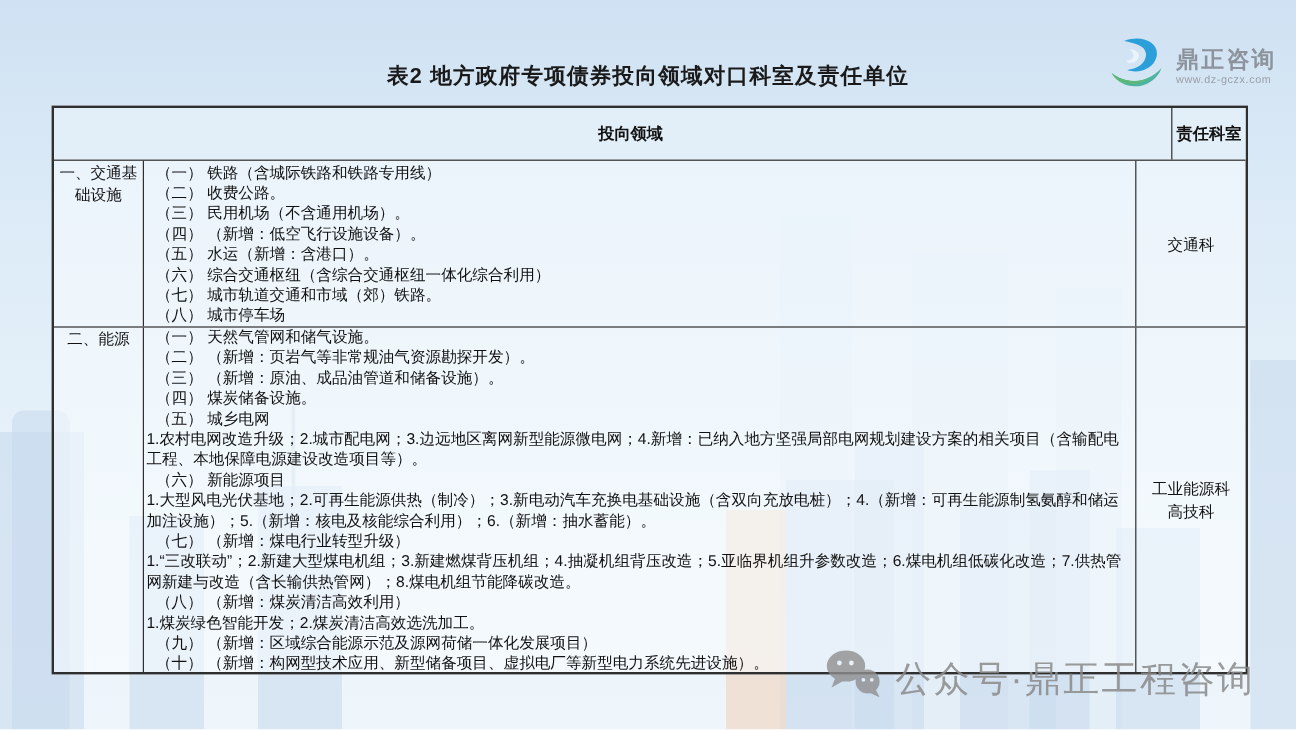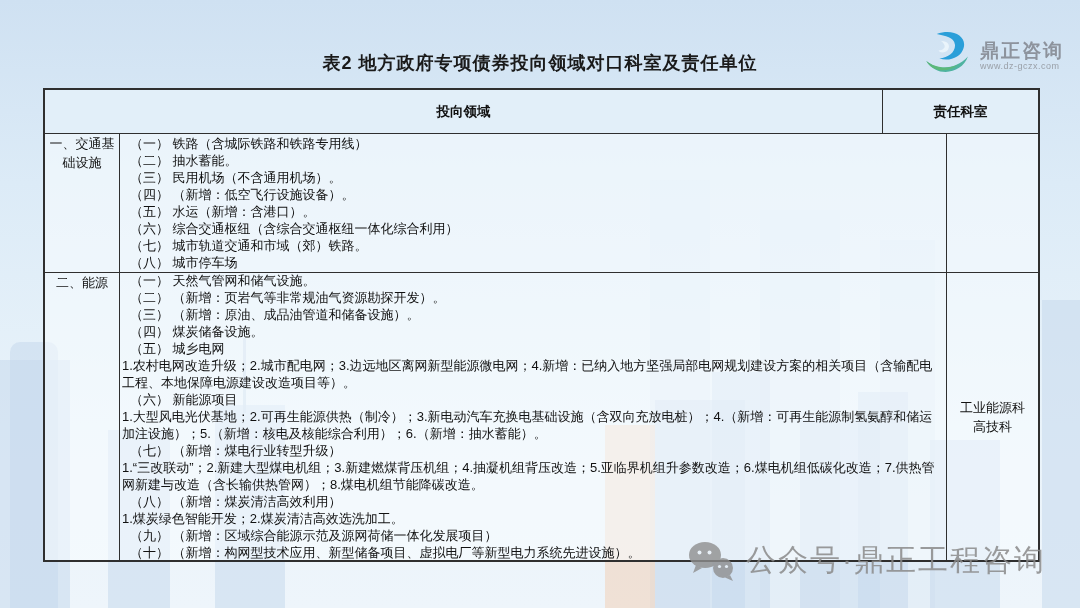--- a/index.html
+++ b/index.html
@@ -28,40 +28,40 @@
   .logo-name{ font-size:19px; font-weight:bold; color:#8d939d; letter-spacing:2px; }
   .logo-site{ font-size:9px; color:#9aa0a8; letter-spacing:0.5px; }
 
   
   .tbl{
     position:absolute; left:43px; top:88px; width:997px; z-index:1;
     border:2px solid #2f2f2f; background:rgba(250,253,255,0.55);
     display:flex; flex-direction:column; color:#111;
   }
   .hrow{ display:flex; height:44px; background:rgba(224,237,248,0.85); border-bottom:1px solid #2f2f2f; }
-  .h-area{ width:838px; border-right:1px solid #2f2f2f; display:flex; align-items:center; justify-content:center;
-           font-size:13.5px; font-weight:bold; }
+  .h-area{ width:902px; border-right:1px solid #2f2f2f; display:flex; align-items:center; justify-content:center;
+           font-size:13.5px; font-weight:bold;margin-left:30px; }
   .h-resp{ flex:1; display:flex; align-items:center; justify-content:center; font-size:13.5px; font-weight:bold; }
   .brow{ display:flex; }
   .brow.r0{ height:139px; border-bottom:1px solid #2f2f2f; }
   .brow.r1{ height:287px; }
   .cat-cell{ width:75px; border-right:1px solid #2f2f2f; display:flex; justify-content:center;
              text-align:center; font-size:13px; padding:0 3px; line-height:19px; }
   .items-cell{ width:827px; border-right:1px solid #2f2f2f; padding:2px 2px; display:flex;
                flex-direction:column; justify-content:center; }
   .resp-cell{ flex:1; display:flex; flex-direction:column; align-items:center; justify-content:center;
               font-size:13px; line-height:19px; }
   .line{ font-size:13px; line-height:17px; }
   .line.item{ padding-left:8px; }
   .line.sub{ padding-left:0; }
 
   
   .watermark{
     position:absolute; left:688px; top:540px; z-index:5;
-    display:flex; align-items:flex-start; gap:10px;
+    display:flex; align-items:center; gap:10px;
     color:rgba(138,138,138,0.85); font-size:30px; letter-spacing:2px; white-space:nowrap;
   }
 </style>
 </head>
 <body>
 
 <div class="stage">
 
   <div class="skyline">
     <div class="bld far" style="left:650px;top:180px;width:60px;height:428px;"></div>
@@ -103,27 +103,30 @@
       <div class="h-area">投向领域</div>
       <div class="h-resp">责任科室</div>
     </div>
 
     <div class="brow r0">
       <div class="cat-cell">
           <span class="cat-cell-inner">一、交通基础设施</span>
         </div>
       <div class="items-cell">
           <div class="line item">（一） 铁路（含城际铁路和铁路专用线）</div>
-          <div class="line item">（二） 抽水蓄能。</div>
+          <div class="line item">（二） 收费公路。</div>
           <div class="line item">（三） 民用机场（不含通用机场）。</div>
           <div class="line item">（四） （新增：低空飞行设施设备）。</div>
           <div class="line item">（五） 水运（新增：含港口）。</div>
           <div class="line item">（六） 综合交通枢纽（含综合交通枢纽一体化综合利用）</div>
           <div class="line item">（七） 城市轨道交通和市域（郊）铁路。</div>
           <div class="line item">（八） 城市停车场</div>
+        </div>
+      <div class="resp-cell">
+          <div>交通科</div>
         </div>
     </div>
 
     <div class="brow r1">
       <div class="cat-cell">
           <span class="cat-cell-inner">二、能源</span>
         </div>
       <div class="items-cell">
           <div class="line item">（一） 天然气管网和储气设施。</div>
           <div class="line item">（二） （新增：页岩气等非常规油气资源勘探开发）。</div>

